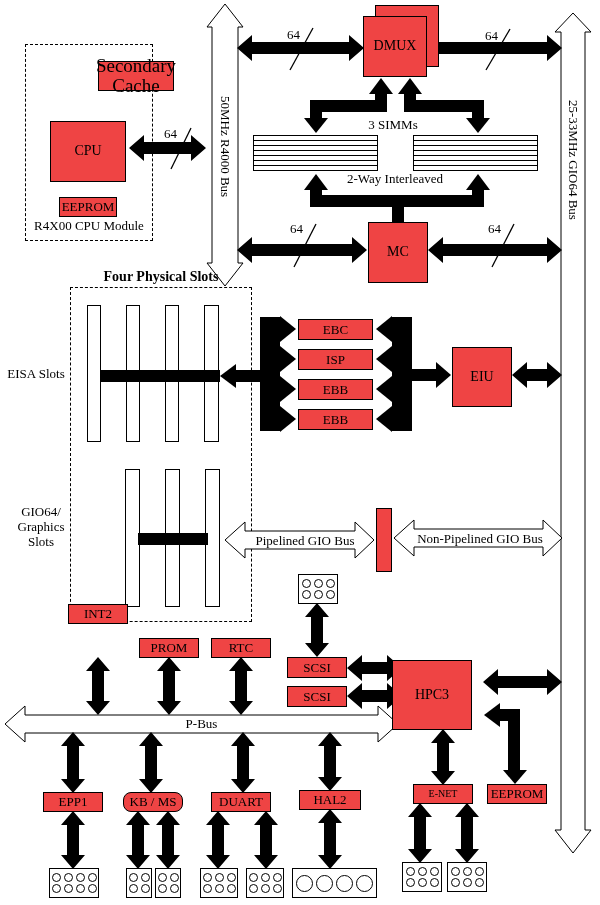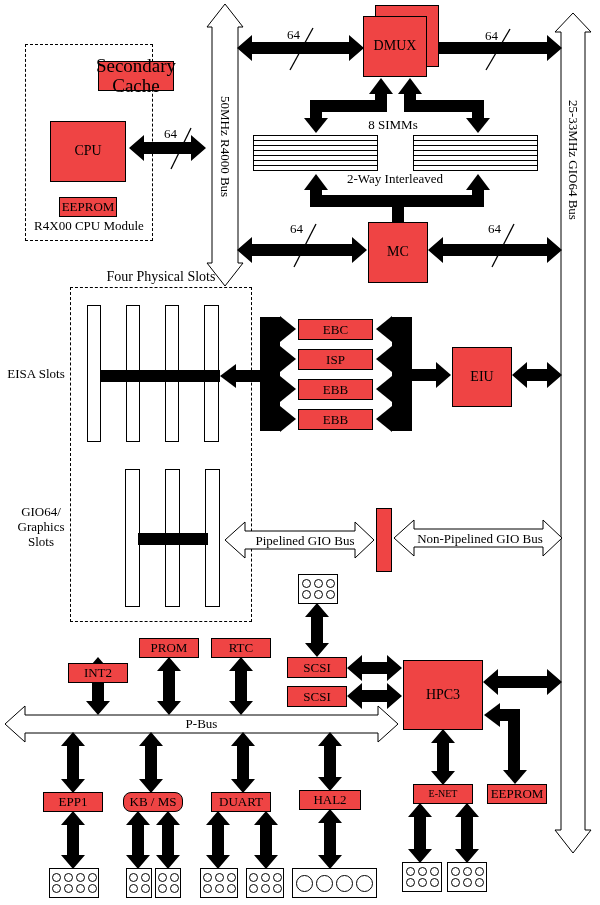--- a/index.html
+++ b/index.html
@@ -111,34 +111,34 @@
   <div class="dashbox" style="left:25px;top:44px;width:128px;height:197px;"></div>
   <div class="box" style="left:50px;top:61px;width:76px;height:30px;font-size:19px;margin-left:48px;">Secondary Cache</div>
   <div class="box" style="left:50px;top:121px;width:76px;height:61px;">CPU</div>
   <div class="box" style="left:59px;top:197px;width:58px;height:20px;font-size:13px;">EEPROM</div>
   <div class="cap" style="left:25px;top:219px;width:128px;font-size:13px;">R4X00 CPU Module</div>
 
   <div class="box" style="left:375px;top:5px;width:64px;height:62px;"></div>
   <div class="box" style="left:363px;top:16px;width:64px;height:61px;">DMUX</div>
   <div class="striped" style="left:253px;top:135px;width:125px;height:36px;"></div>
   <div class="striped" style="left:413px;top:135px;width:125px;height:36px;"></div>
-  <div class="cap" style="left:333px;top:118px;width:120px;font-size:13px;">8 SIMMs</div>
+  <div class="cap" style="left:333px;top:118px;width:120px;font-size:13px;">3 SIMMs</div>
   <div class="cap" style="left:315px;top:172px;width:160px;font-size:13px;">2-Way Interleaved</div>
   <div class="box" style="left:368px;top:222px;width:60px;height:61px;">MC</div>
 
   <div class="vtext" style="left:217px;top:96px;">50MHz R4000 Bus</div>
   <div class="vtext" style="left:565px;top:100px;">25-33MHz GIO64 Bus</div>
 
   <div class="w64" style="left:287px;top:27px;">64</div>
   <div class="w64" style="left:485px;top:28px;">64</div>
   <div class="w64" style="left:164px;top:126px;">64</div>
   <div class="w64" style="left:290px;top:221px;">64</div>
   <div class="w64" style="left:488px;top:221px;">64</div>
 
-  <div class="cap" style="left:70px;top:269px;width:182px;">Four Physical Slots</div>
+  <div class="cap" style="left:70px;top:269px;width:182px;font-weight:bold;">Four Physical Slots</div>
   <div class="dashbox" style="left:70px;top:287px;width:182px;height:335px;"></div>
   <div class="cap" style="left:4px;top:367px;width:64px;font-size:13px;">EISA Slots</div>
   <div class="slot" style="left:87px;top:305px;width:14px;height:137px;"></div>
   <div class="slot" style="left:126px;top:305px;width:14px;height:137px;"></div>
   <div class="slot" style="left:165px;top:305px;width:14px;height:137px;"></div>
   <div class="slot" style="left:204px;top:305px;width:15px;height:137px;"></div>
   <div class="slotbar" style="left:100px;top:370px;width:120px;height:12px;"></div>
   <div class="cap" style="left:8px;top:505px;width:66px;font-size:13px;">GIO64/ Graphics Slots</div>
   <div class="slot" style="left:125px;top:469px;width:15px;height:138px;"></div>
   <div class="slot" style="left:165px;top:469px;width:15px;height:138px;"></div>
@@ -148,36 +148,36 @@
   <div class="box" style="left:298px;top:319px;width:75px;height:21px;font-size:13px;">EBC</div>
   <div class="box" style="left:298px;top:349px;width:75px;height:21px;font-size:13px;">ISP</div>
   <div class="box" style="left:298px;top:379px;width:75px;height:21px;font-size:13px;">EBB</div>
   <div class="box" style="left:298px;top:409px;width:75px;height:21px;font-size:13px;">EBB</div>
   <div class="box" style="left:452px;top:347px;width:60px;height:60px;">EIU</div>
 
   <div class="buslabel" style="left:235px;top:533px;width:140px;">Pipelined GIO Bus</div>
   <div class="buslabel" style="left:400px;top:531px;width:160px;">Non-Pipelined GIO Bus</div>
   <div class="box" style="left:376px;top:508px;width:16px;height:64px;"></div>
 
-  <div class="box" style="left:68px;top:663px;width:60px;height:20px;font-size:13px;">INT2</div>
+  <div class="box" style="left:68px;top:604px;width:60px;height:20px;font-size:13px;">INT2</div>
   <div class="box" style="left:139px;top:638px;width:60px;height:20px;font-size:13px;">PROM</div>
   <div class="box" style="left:211px;top:638px;width:60px;height:20px;font-size:13px;">RTC</div>
   <div class="buslabel" style="left:25px;top:716px;width:353px;">P-Bus</div>
 
   <div class="conn" style="left:298px;top:574px;width:40px;height:30px;">
       <i></i>
       <i></i>
       <i></i>
       <i></i>
       <i></i>
       <i></i>
     </div>
   <div class="box" style="left:287px;top:657px;width:60px;height:21px;font-size:13px;">SCSI</div>
   <div class="box" style="left:287px;top:686px;width:60px;height:21px;font-size:13px;">SCSI</div>
-  <div class="box" style="left:403px;top:660px;width:80px;height:70px;">HPC3</div>
+  <div class="box" style="left:392px;top:660px;width:80px;height:70px;">HPC3</div>
 
   <div class="box" style="left:43px;top:792px;width:60px;height:20px;font-size:13px;">EPP1</div>
   <div class="box" style="left:123px;top:792px;width:60px;height:20px;font-size:13px;border-radius:8px;">KB / MS</div>
   <div class="box" style="left:211px;top:792px;width:60px;height:20px;font-size:13px;">DUART</div>
   <div class="box" style="left:299px;top:790px;width:62px;height:20px;font-size:13px;">HAL2</div>
   <div class="box" style="left:413px;top:784px;width:60px;height:20px;font-size:10px;">E-NET</div>
   <div class="box" style="left:487px;top:784px;width:60px;height:20px;font-size:13px;">EEPROM</div>
 
   <div class="conn" style="left:49px;top:868px;width:50px;height:30px;">
       <i></i>

